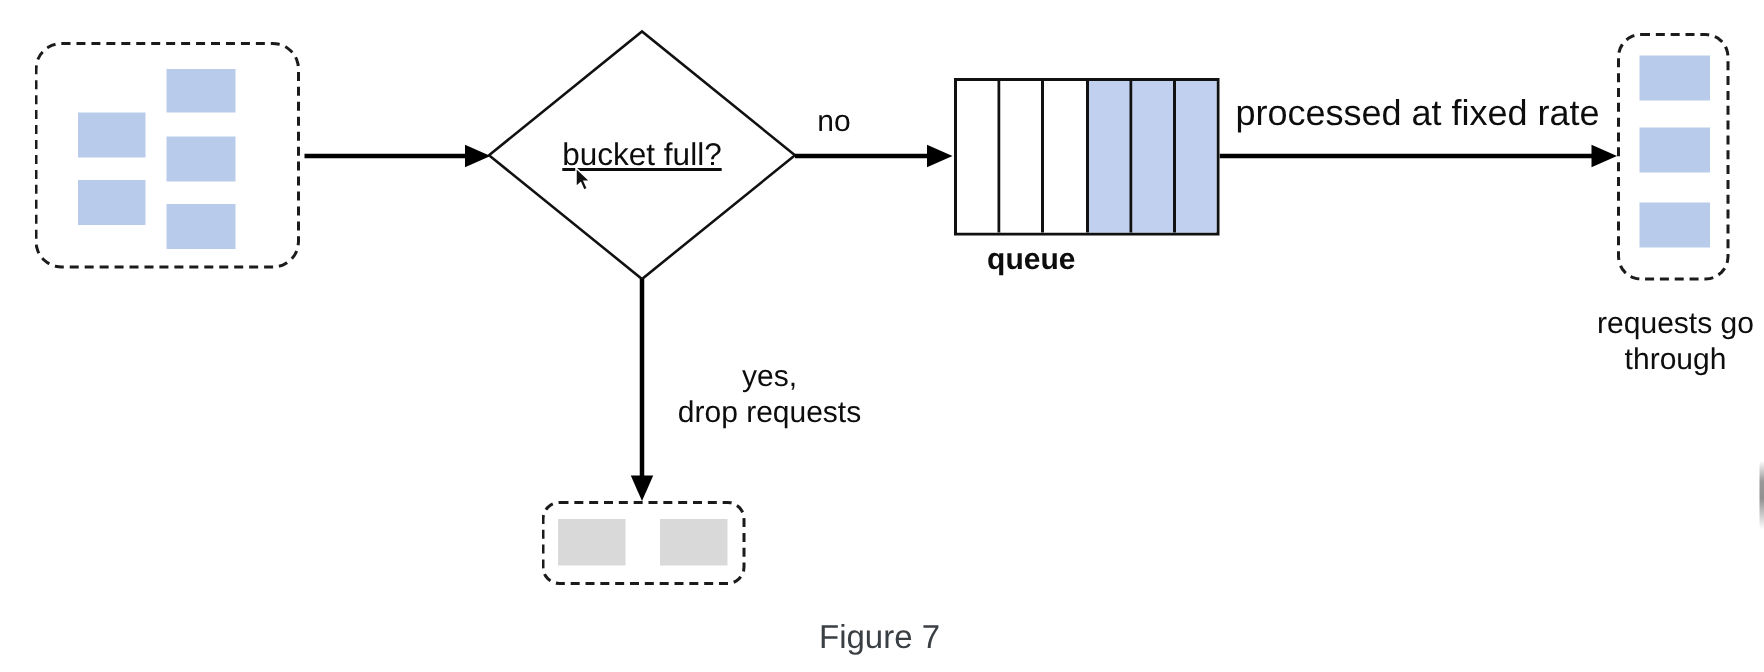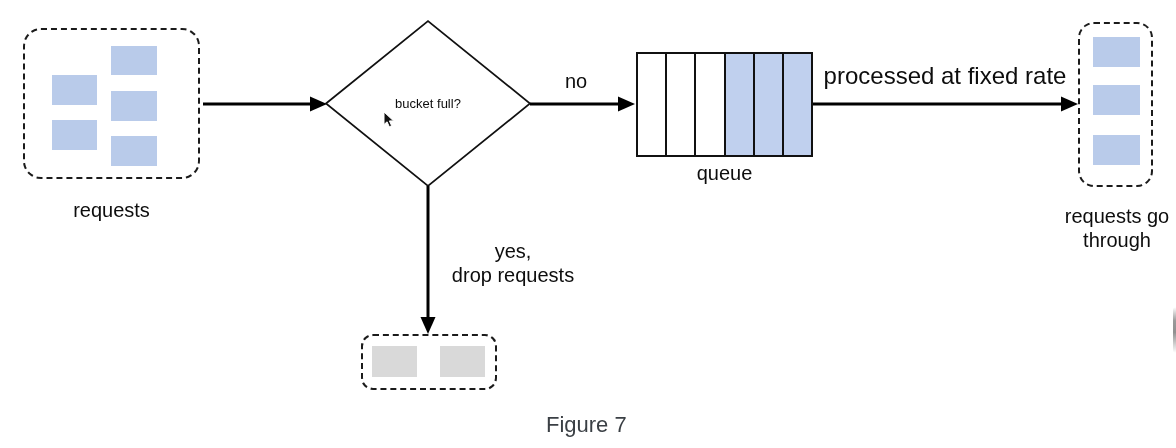--- a/index.html
+++ b/index.html
@@ -46,21 +46,21 @@
 
   
   .lbl {
     position: absolute;
     text-align: center;
     font-size: 20px;
     line-height: 24px;
     color: #0d0d0d;
     white-space: nowrap;
   }
-  .decision-lbl { font-size: 13px; }
+  .decision-lbl { font-size: 21px; text-decoration: underline; }
   .caption {
     position: absolute;
     left: 546px; top: 412px; width: 140px;
     text-align: left;
     font-size: 22px;
     color: #3a3f44;
   }
 
   
   .edge-artifact {
@@ -104,39 +104,38 @@
       <polygon points="428,334 420.5,317 435.5,317" fill="#000"></polygon>
     </g>
   </svg>
 
   <div class="dashed-box" style="left:23px; top:28px; width:177px; height:151px; border-radius:18px;"></div>
   <div class="sq blue" style="left:111px; top:46px; width:46px; height:29px;"></div>
   <div class="sq blue" style="left:52px;  top:75px; width:45px; height:30px;"></div>
   <div class="sq blue" style="left:111px; top:91px; width:46px; height:30px;"></div>
   <div class="sq blue" style="left:52px;  top:120px; width:45px; height:30px;"></div>
   <div class="sq blue" style="left:111px; top:136px; width:46px; height:30px;"></div>
-  <div class="lbl" style="left:23px; top:198px; width:177px;">requests</div>
 
   <div class="lbl decision-lbl" style="left:338px; top:92px; width:180px;">bucket full?</div>
 
   <svg class="abs" style="left:383px; top:111px;" width="13" height="17" viewBox="0 0 13 17">
     <path d="M1 1 L1 13.5 L4.1 10.8 L6.3 15.8 L8.6 14.7 L6.4 9.9 L10.6 9.9 Z" fill="#111" stroke="#fff" stroke-width="1"></path>
   </svg>
 
-  <div class="lbl" style="left:556px; top:69px; width:40px;">no</div>
+  <div class="lbl" style="left:536px; top:69px; width:40px;">no</div>
 
   <div class="queue">
     <div class="cell"></div>
     <div class="cell"></div>
     <div class="cell"></div>
     <div class="cell filled"></div>
     <div class="cell filled"></div>
     <div class="cell filled"></div>
   </div>
-  <div class="lbl" style="left:636px; top:161px; width:177px;">queue</div>
+  <div class="lbl" style="left:599px; top:161px; width:177px;font-weight:bold;">queue</div>
 
   <div class="lbl" style="left:820px; top:64px; width:250px; font-size:24px;">processed at fixed rate</div>
 
   <div class="dashed-box" style="left:1078px; top:22px; width:75px; height:165px; border-radius:16px;"></div>
   <div class="sq blue" style="left:1093px; top:37px;  width:47px; height:30px;"></div>
   <div class="sq blue" style="left:1093px; top:85px;  width:47px; height:30px;"></div>
   <div class="sq blue" style="left:1093px; top:135px; width:47px; height:30px;"></div>
   <div class="lbl" style="left:1056px; top:204px; width:122px;">requests go</div>
   <div class="lbl" style="left:1056px; top:228px; width:122px;">through</div>
 

